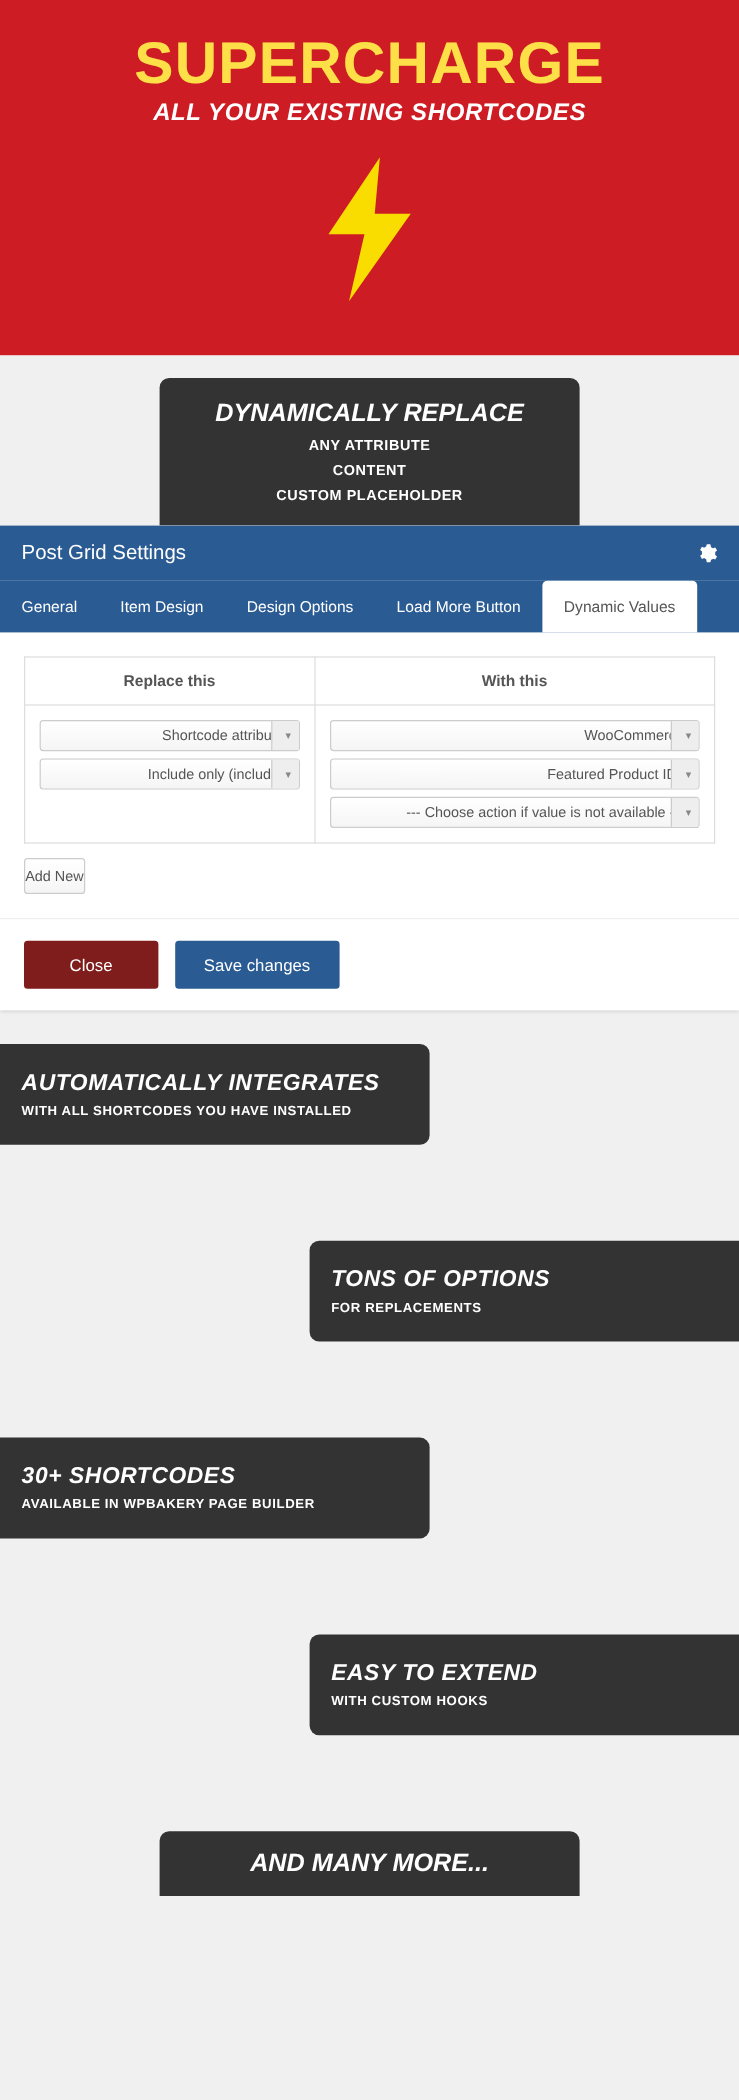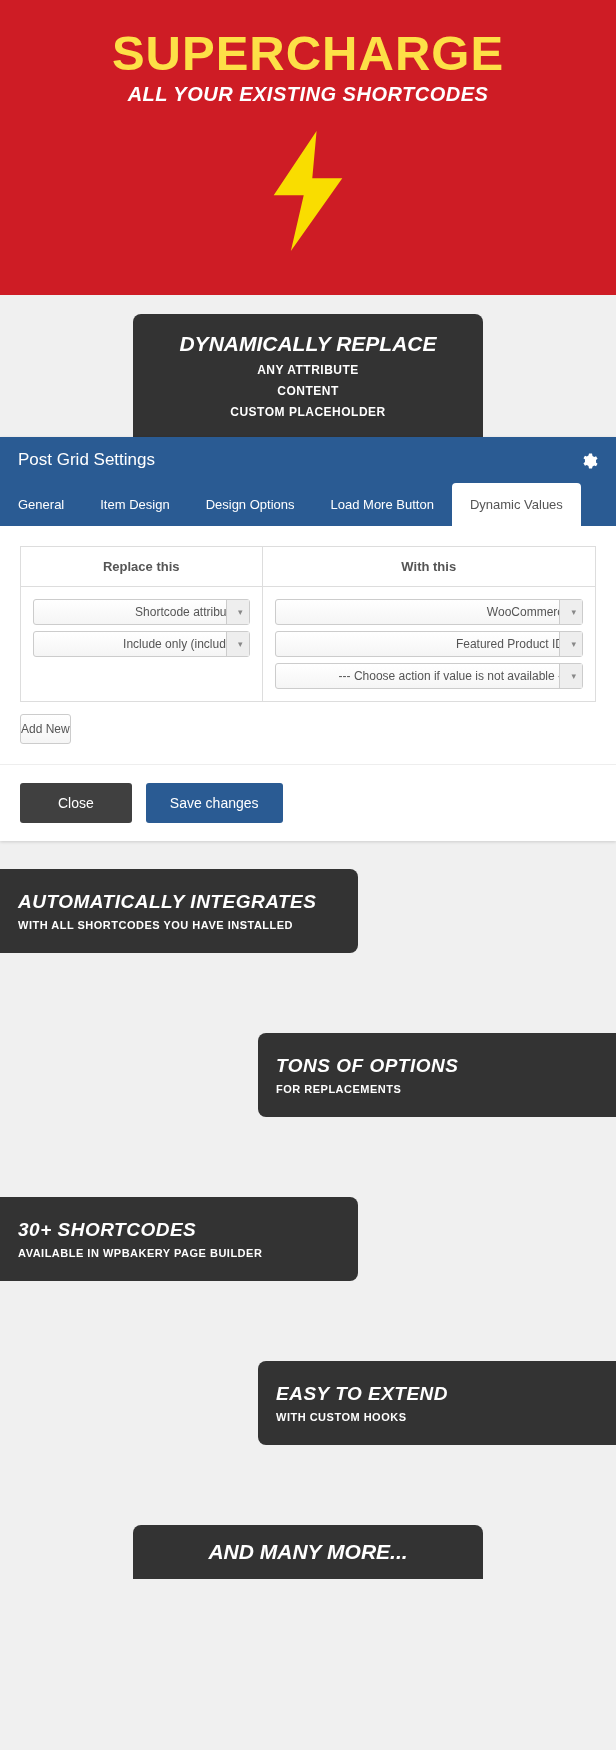--- a/index.html
+++ b/index.html
@@ -5,37 +5,37 @@
 *{margin:0;padding:0;box-sizing:border-box}
 body{font-family:"Segoe UI",Arial,sans-serif;background:#f0f0f0;width:616px}
 .hero{background:#ce1c25;color:#fff;text-align:center;padding:25px 20px 40px}
 .hero h1{font-size:49px;font-weight:800;color:#fde047;letter-spacing:1px;}
 .hero h2{font-size:20px;font-weight:700;letter-spacing:.5px;margin-top:2px;font-style:italic}
 .bolt{width:90px;height:120px;margin:25px auto 0;fill:#f9dd00}
 .dark-card{background:#333;color:#fff;padding:18px 25px;border-radius:8px 8px 0 0;text-align:center;margin:19px auto 0;width:350px}
 .dark-card h3{font-size:21px;font-weight:700;font-style:italic}
 .dark-card p{font-size:12px;font-weight:700;margin-top:7px;letter-spacing:.5px}
 .panel{background:#fff;box-shadow:0 1px 3px rgba(0,0,0,.15);margin-bottom:28px}
-.panel-head{background:#2a5b93;color:#fff;display:flex;align-items:flex-end;justify-content:space-between;padding:13px 18px}
+.panel-head{background:#2a5b93;color:#fff;display:flex;align-items:center;justify-content:space-between;padding:13px 18px}
 .panel-head h4{font-size:17px;font-weight:400}
 .gear{width:18px;height:18px;fill:#fff}
 .tabs{display:flex;background:#2a5b93;color:#fff;font-size:13px}
 .tab{padding:14px 18px;cursor:pointer}
 .tab.active{background:#fff;color:#555;border-radius:4px 4px 0 0}
 .panel-body{padding:20px}
 .tbl{width:100%;border:1px solid #ddd;border-collapse:collapse}
 .tbl th{font-size:13px;font-weight:700;color:#555;padding:12px;border:1px solid #ddd;text-align:center}
 .tbl td{padding:12px;border:1px solid #ddd;vertical-align:top}
 .sel{width:100%;border:1px solid #ccc;border-radius:3px;background:linear-gradient(#fff,#f5f5f5);padding:5px 12px 5px 10px;font-size:12px;color:#555;text-align:right;position:relative;margin-bottom:6px;cursor:pointer}
 .sel::after{content:"";position:absolute;right:0;top:0;bottom:0;width:22px;border-left:1px solid #ccc;background:#eee}
 .sel::before{content:"▾";position:absolute;right:6px;top:50%;transform:translateY(-50%);font-size:9px;color:#888;z-index:1}
 .sel:last-child{margin-bottom:0}
 .btn{border:1px solid #ccc;background:linear-gradient(#fff,#f5f5f5);padding:7px 0;font-size:12px;border-radius:3px;color:#555;cursor:pointer;margin-top:12px}
 .panel-foot{padding:18px 20px;border-top:1px solid #eee;display:flex;gap:14px}
-.btn-close{background:#404040;color:#fff;border:none;padding:12px 38px;font-size:14px;border-radius:3px;cursor:pointer}
+.btn-close{background:#7f1d1d;color:#fff;border:none;padding:12px 38px;font-size:14px;border-radius:3px;cursor:pointer}
 .btn-save{background:#2a5b93;color:#fff;border:none;padding:12px 24px;font-size:14px;border-radius:3px;cursor:pointer}
 .feature{background:#333;color:#fff;padding:22px 18px;border-radius:0 8px 8px 0;width:358px;margin-bottom:80px}
 .feature.right{border-radius:8px 0 0 8px;margin-left:auto;width:358px}
 .feature h3{font-size:19px;font-weight:700;letter-spacing:.5px;font-style:italic}
 .feature p{font-size:11px;font-weight:700;margin-top:6px;letter-spacing:.5px}
 .more{background:#333;color:#fff;text-align:center;padding:15px;border-radius:8px 8px 0 0;width:350px;margin:0 auto}
 .more h3{font-size:21px;font-weight:700;font-style:italic}
 </style>
 </head>
 <body>

